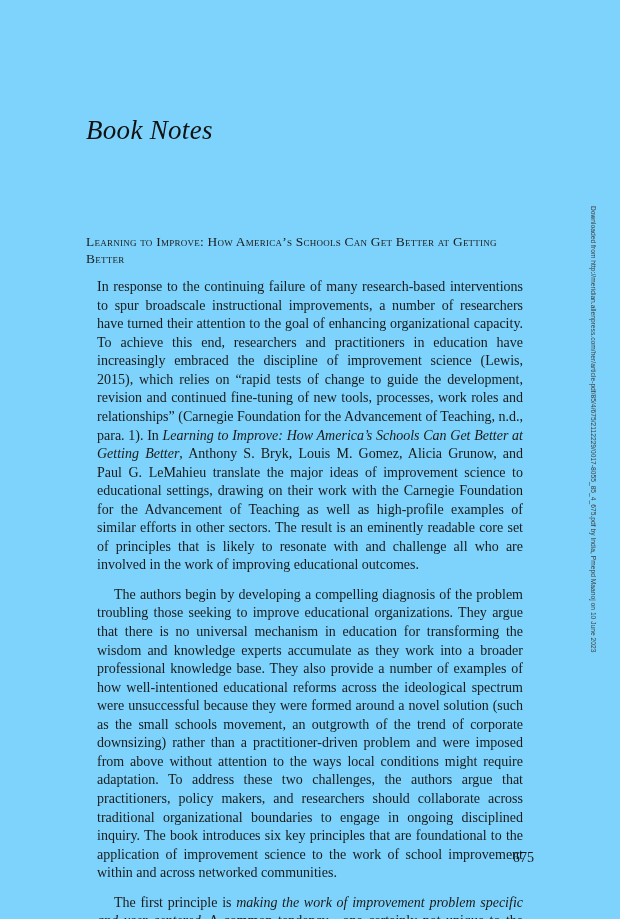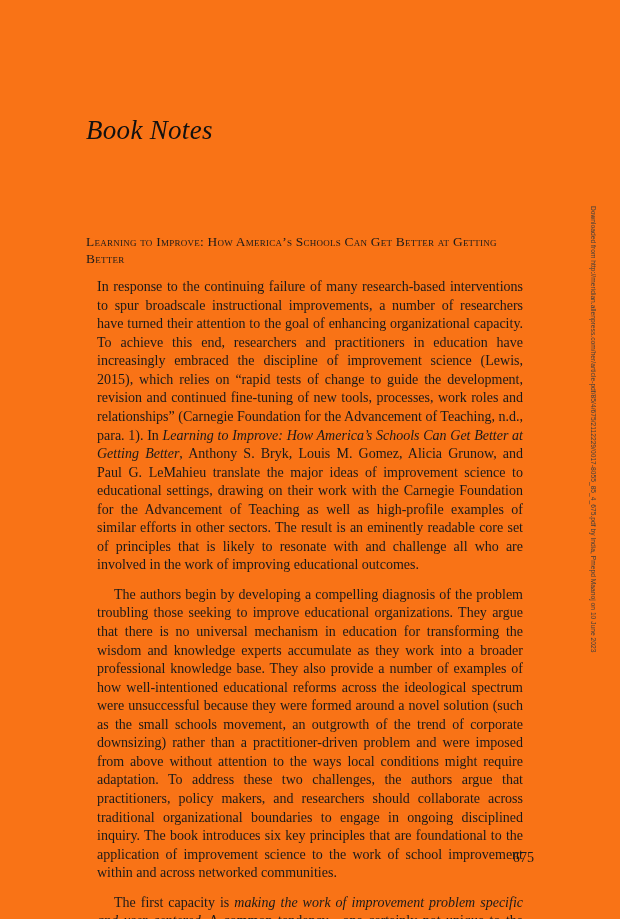--- a/index.html
+++ b/index.html
@@ -13,21 +13,21 @@
     position: relative;
     overflow: hidden;
     font-family: "Liberation Serif", "DejaVu Serif", serif;
     color: #1a1a1a;
     -webkit-font-smoothing: antialiased;
   }
 
   .page {
     position: absolute;
     inset: 0;
-    background: #f97316;
+    background: #7dd3fc;
   }
 
   
   .section-title {
     position: absolute;
     left: 86px;
     top: 116px;
     font-style: italic;
     font-size: 27px;
     line-height: 1.1;
@@ -121,21 +121,21 @@
 
   <div class="column">
 
     <div class="book-title">Learning to Improve: How America’s Schools Can Get Better at Getting Better</div>
 
 
 
     <div id="body-paragraphs">
         <p class="body"><span>In response to the continuing failure of many research-based interventions to spur broadscale instructional improvements, a number of researchers have turned their attention to the goal of enhancing organizational capacity. To achieve this end, researchers and practitioners in education have increasingly embraced the discipline of improvement science (Lewis, 2015), which relies on “rapid tests of change to guide the development, revision and continued fine-tuning of new tools, processes, work roles and relationships” (Carnegie Foundation for the Advancement of Teaching, n.d., para. 1). In </span><em>Learning to Improve: How America’s Schools Can Get Better at Getting Better</em><span>, Anthony S. Bryk, Louis M. Gomez, Alicia Grunow, and Paul G. LeMahieu translate the major ideas of improvement science to educational settings, drawing on their work with the Carnegie Foundation for the Advancement of Teaching as well as high-profile examples of similar efforts in other sectors. The result is an eminently readable core set of principles that is likely to resonate with and challenge all who are involved in the work of improving educational outcomes.</span></p>
         <p class="body indent"><span>The authors begin by developing a compelling diagnosis of the problem troubling those seeking to improve educational organizations. They argue that there is no universal mechanism in education for transforming the wisdom and knowledge experts accumulate as they work into a broader professional knowledge base. They also provide a number of examples of how well-intentioned educational reforms across the ideological spectrum were unsuccessful because they were formed around a novel solution (such as the small schools movement, an outgrowth of the trend of corporate downsizing) rather than a practitioner-driven problem and were imposed from above without attention to the ways local conditions might require adaptation. To address these two challenges, the authors argue that practitioners, policy makers, and researchers should collaborate across traditional organizational boundaries to engage in ongoing disciplined inquiry. The book introduces six key principles that are foundational to the application of improvement science to the work of school improvement within and across networked communities.</span></p>
-        <p class="body indent"><span>The first capacity is </span><em>making the work of improvement problem specific and user centered</em><span>. A common tendency—one certainly not unique to the field of educa-</span></p>
+        <p class="body indent"><span>The first principle is </span><em>making the work of improvement problem specific and user centered</em><span>. A common tendency—one certainly not unique to the field of educa-</span></p>
       </div>
 
   </div>
 
   <div class="folio">675</div>
 
   <div class="download-stamp">Downloaded from http://meridian.allenpress.com/her/article-pdf/85/4/675/2112229/0017-8055_85_4_675.pdf by India, Pmepd Maanoj on 10 June 2023</div>
 
 </div>
 

